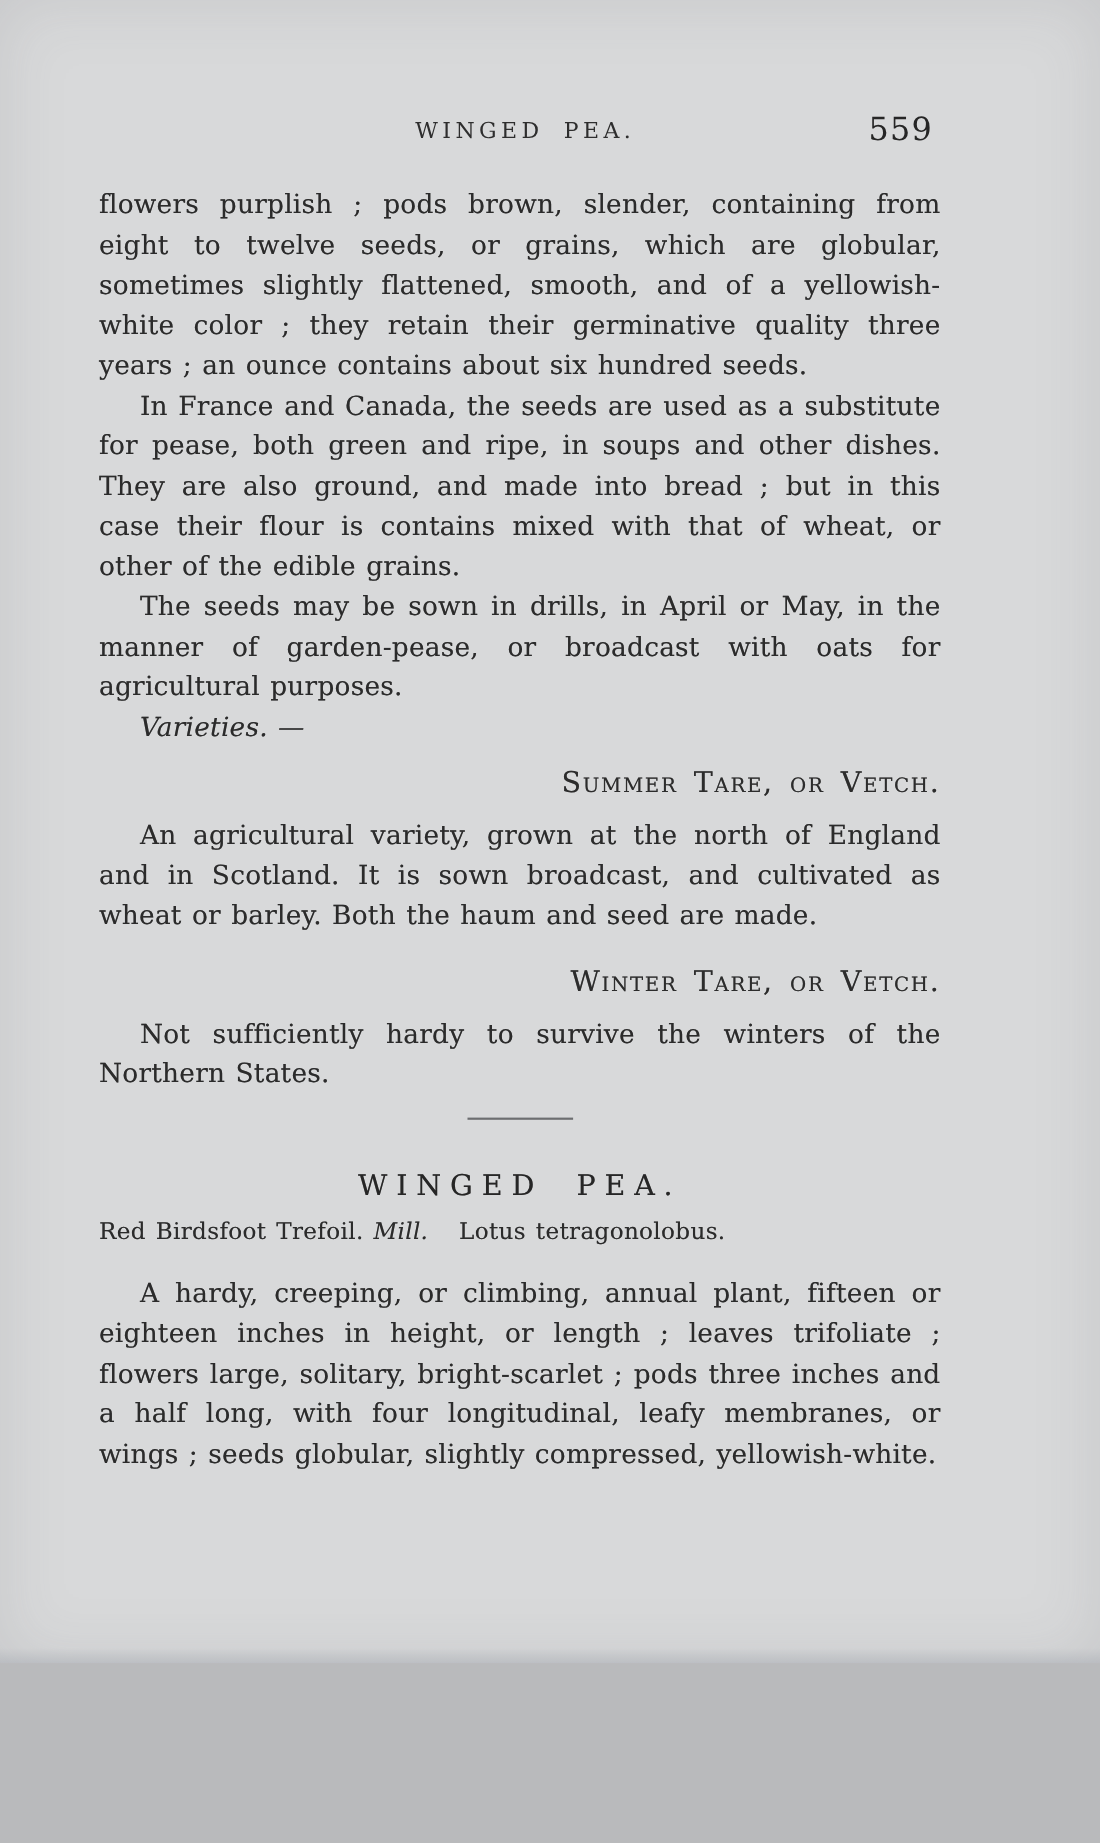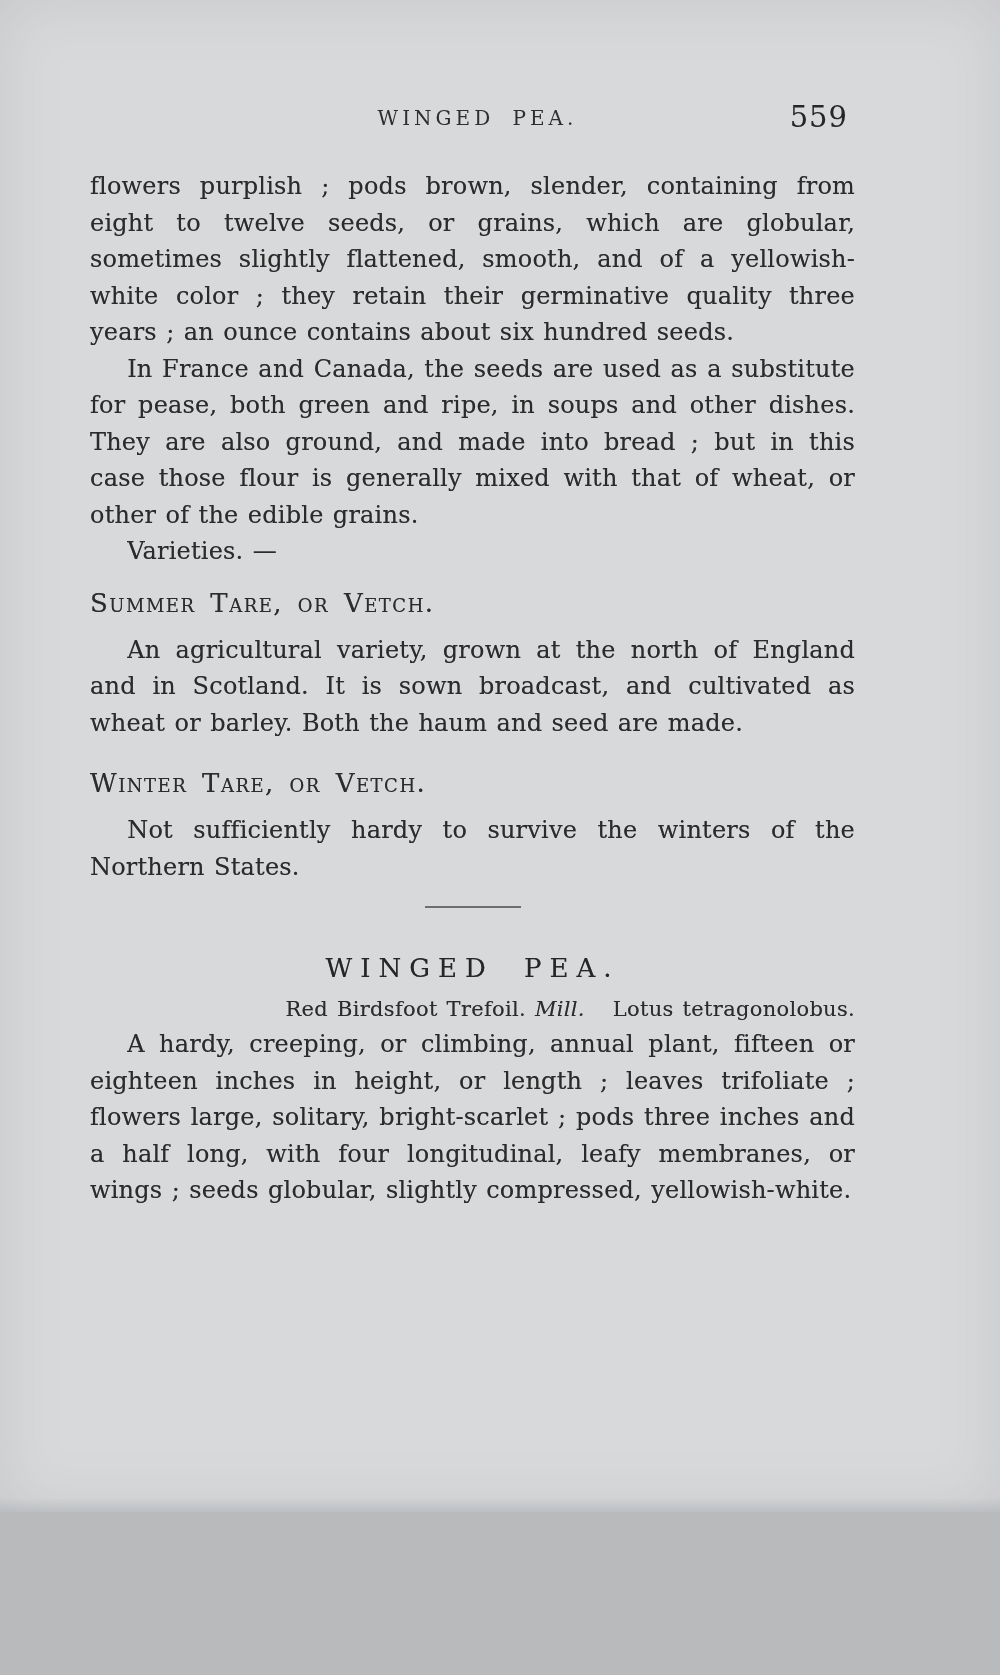--- a/index.html
+++ b/index.html
@@ -52,29 +52,30 @@
     font-size: 24px;
     line-height: 36.5px;
     text-align: justify;
     text-indent: 1.55em;
     letter-spacing: 0.2px;
     word-spacing: 1.5px;
     text-shadow: 0 0 0.6px rgba(30,30,30,0.45);
   }
   p.body.no-indent { text-indent: 0; }
   .varieties {
+    font-style: italic;
     text-align: left;
   }
   h2.sc-heading {
     margin: 15px 0 11px 0;
     font-weight: normal;
     font-variant: small-caps;
     font-size: 26px;
     line-height: 36px;
-    text-align: left;
+    text-align: right;
     letter-spacing: 1.5px;
     word-spacing: 5px;
     color: #2c2c2c;
     text-shadow: 0 0 0.6px rgba(30,30,30,0.45);
   }
   h2.sc-heading.winter { margin-top: 24px; }
   .divider {
     width: 96px;
     height: 0;
     border-top: 2px solid #6d6e70;
@@ -85,24 +86,24 @@
     font-weight: normal;
     font-size: 26px;
     line-height: 36px;
     text-align: center;
     letter-spacing: 8px;
     word-spacing: 14px;
     color: #262626;
     text-shadow: 0 0 0.6px rgba(30,30,30,0.45);
   }
   p.subtitle {
-    margin: 7px 0 1px 0;
+    margin: 7px 0 23px 0;
     font-size: 21px;
     line-height: 32px;
-    text-align: right;
+    text-align: left;
     letter-spacing: 0.3px;
     word-spacing: 2px;
     text-shadow: 0 0 0.5px rgba(30,30,30,0.4);
   }
   .italic { font-style: italic; }
   .subtitle .gap { display: inline-block; width: 10px; }
   
   .scan-edge {
     position: absolute;
     left: 0;
@@ -119,22 +120,23 @@
 
   <header class="running-header">
     <span class="running-head">WINGED PEA.</span>
     <span class="page-number">559</span>
   </header>
 
   <main class="content">
 
     <p class="body no-indent">flowers purplish ; pods brown, slender, containing from eight to twelve seeds, or grains, which are globular, sometimes slightly flattened, smooth, and of a yellowish-white color ; they retain their germinative quality three years ; an ounce contains about six hundred seeds.</p>
 
-    <p class="body">In France and Canada, the seeds are used as a substitute for pease, both green and ripe, in soups and other dishes. They are also ground, and made into bread ; but in this case those flour is generally mixed with that of wheat, or other of the edible grains.</p>
+    <p class="body">In France and Canada, the seeds are used as a substitute for pease, both green and ripe, in soups and other dishes. They are also ground, and made into bread ; but in this case their flour is contains mixed with that of wheat, or other of the edible grains.</p>
 
+    <p class="body">The seeds may be sown in drills, in April or May, in the manner of garden-pease, or broadcast with oats for agricultural purposes.</p>
 
     <p class="body varieties">Varieties. —</p>
 
     <h2 class="sc-heading">Summer Tare, or Vetch.</h2>
 
     <p class="body">An agricultural variety, grown at the north of England and in Scotland. It is sown broadcast, and cultivated as wheat or barley. Both the haum and seed are made.</p>
 
     <h2 class="sc-heading winter">Winter Tare, or Vetch.</h2>
 
 

